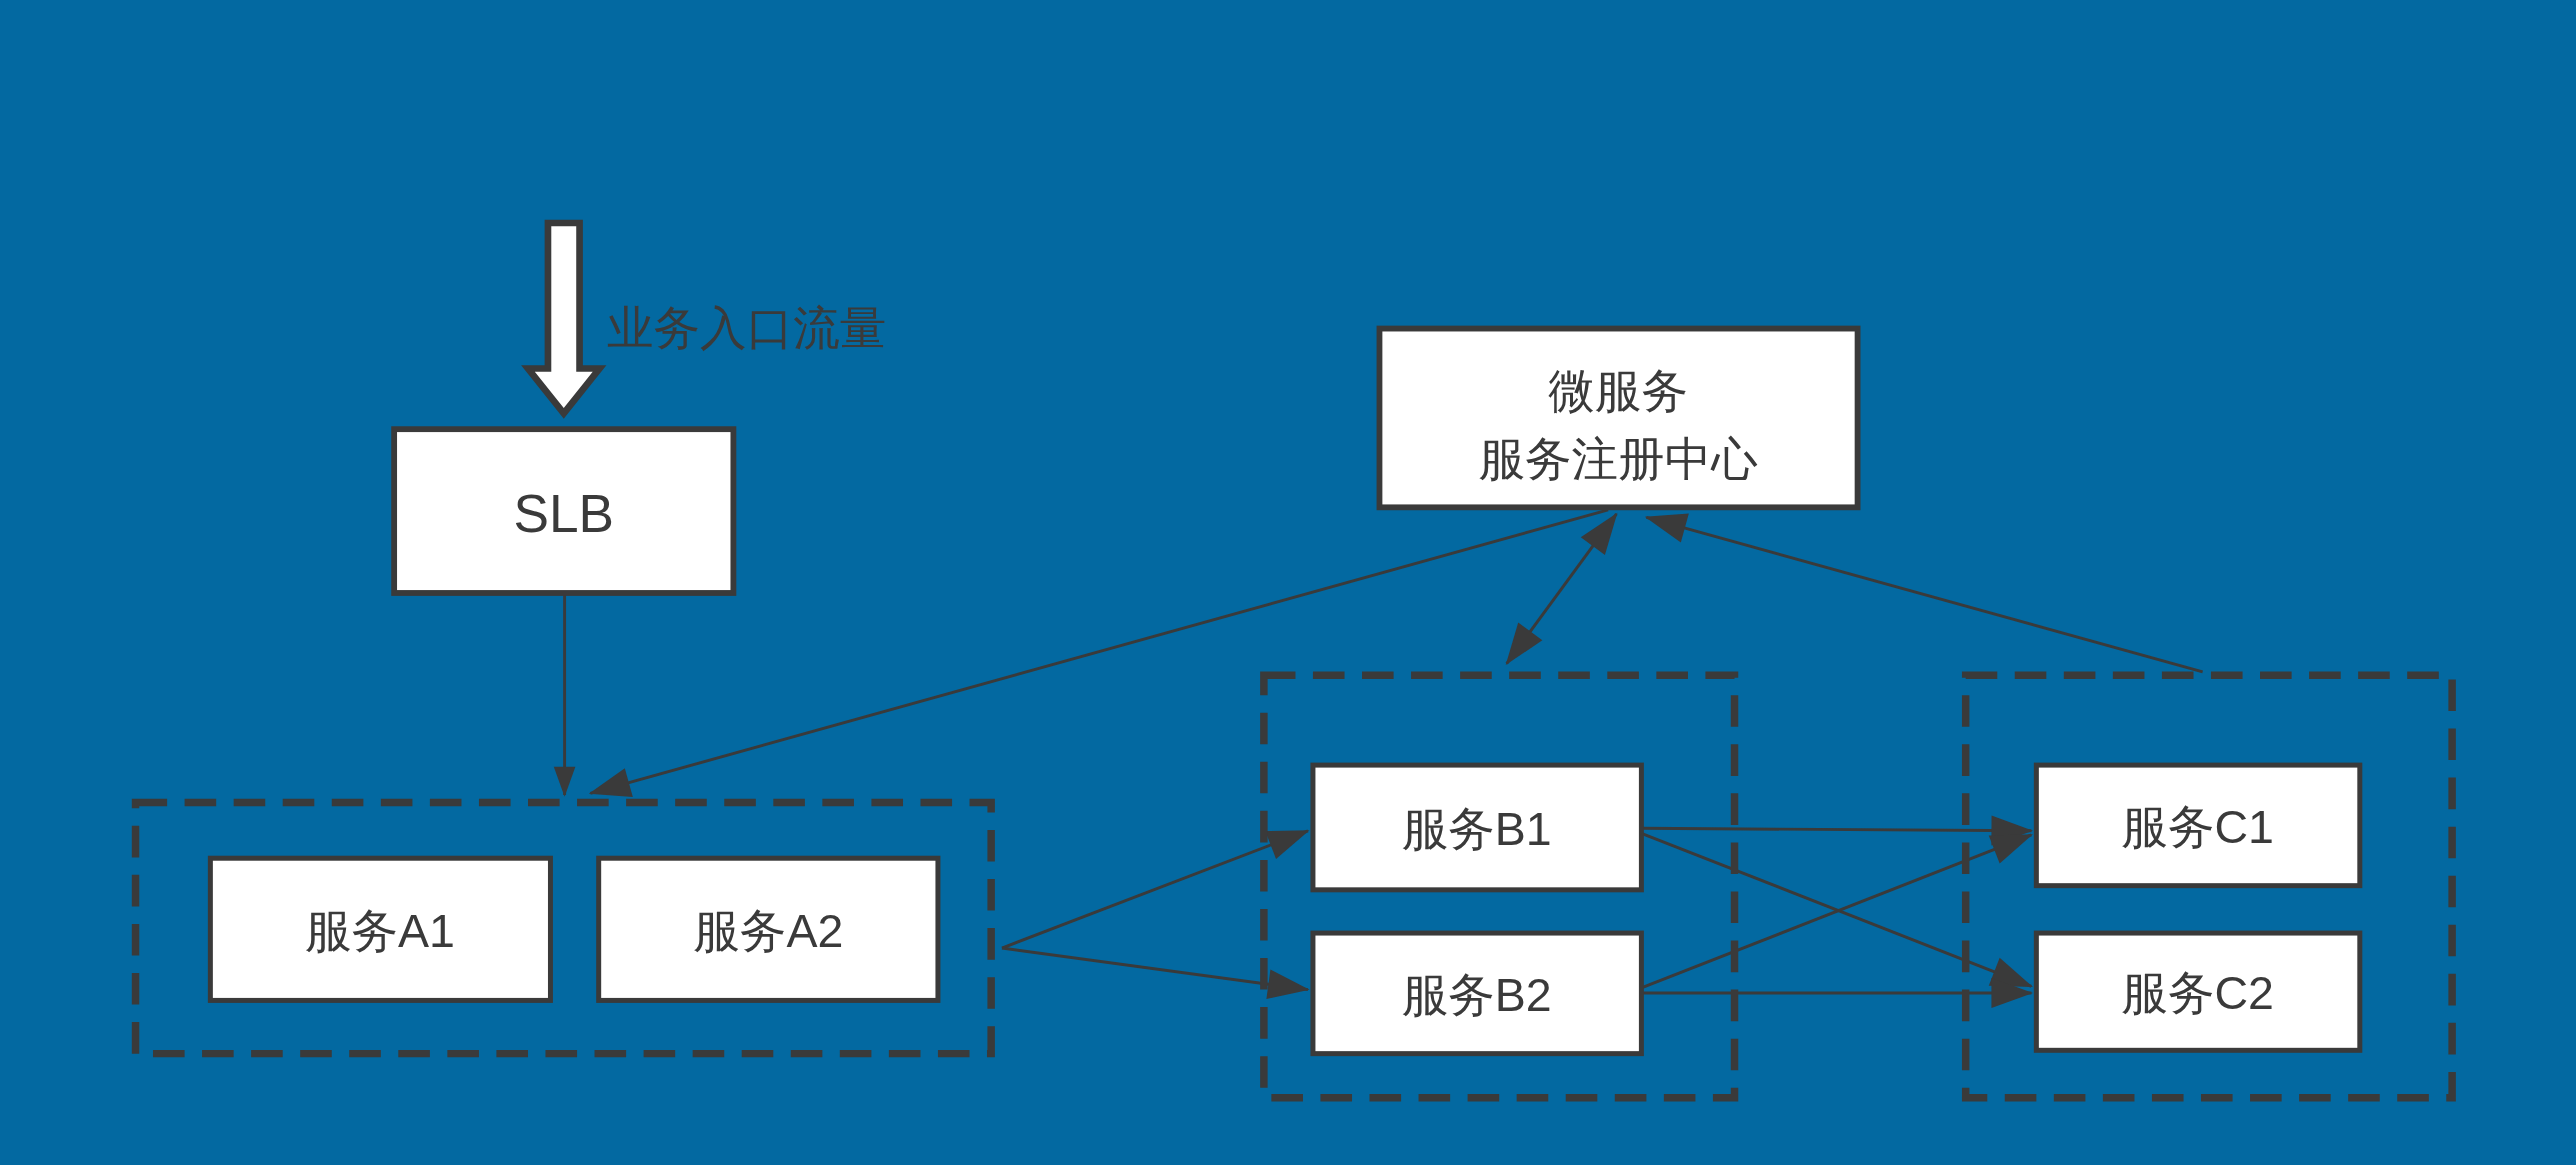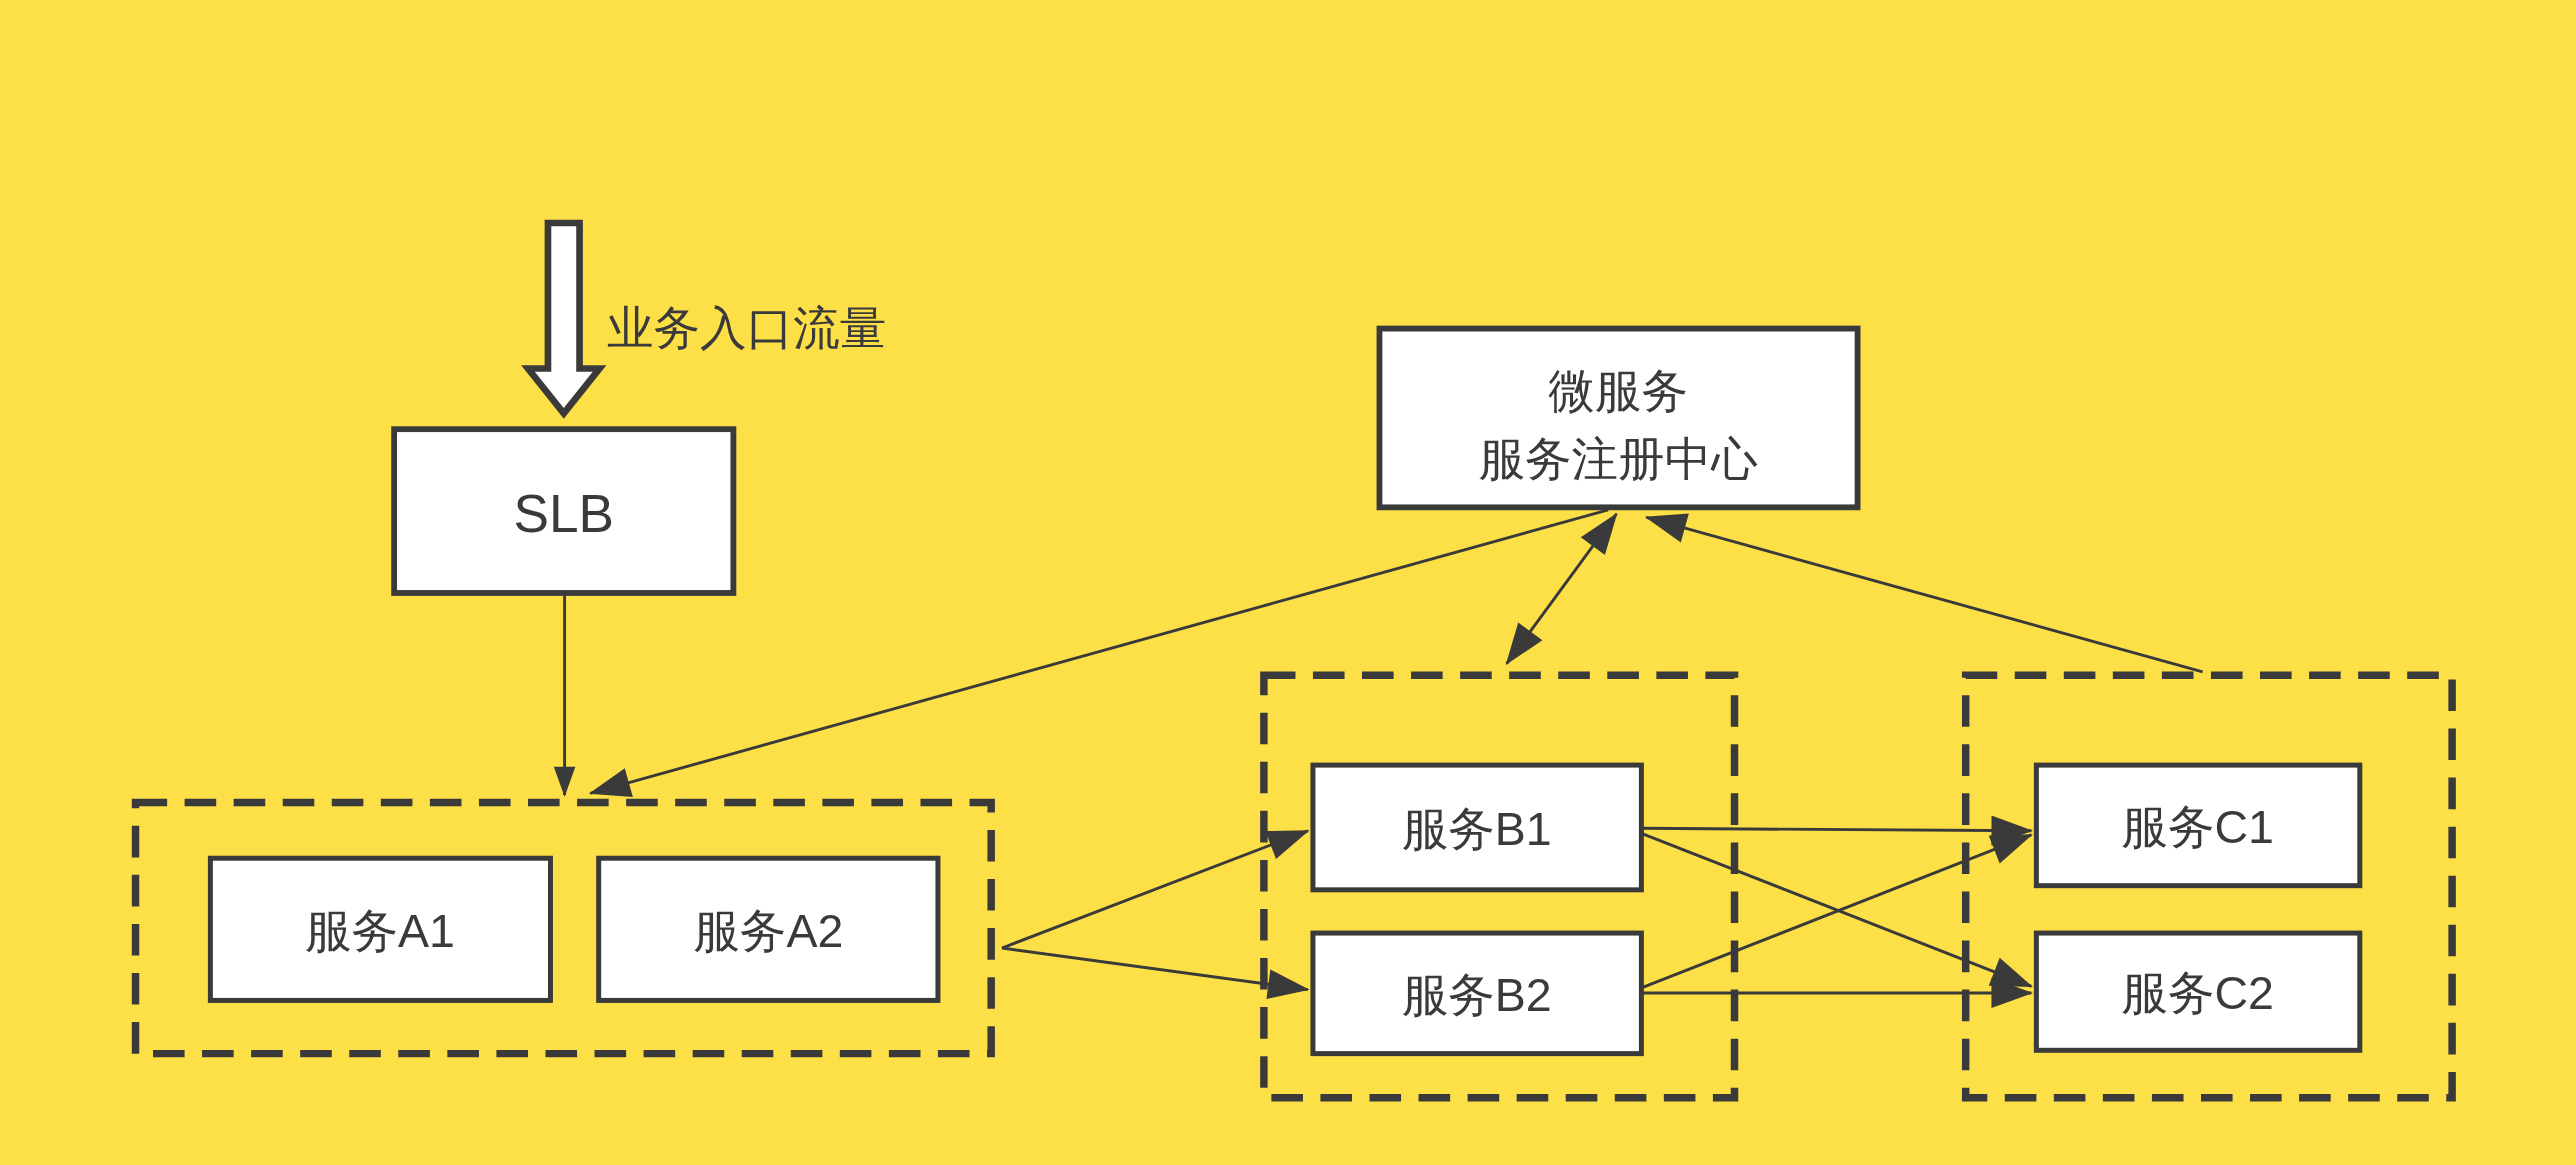--- a/index.html
+++ b/index.html
@@ -1,20 +1,20 @@
 <!DOCTYPE html>
 <html style="font-size:13.3px"><head>
 <meta charset="utf-8">
 <style>
   html, body { margin: 0; padding: 0; background: #ffffff; }
   .stage {
     position: relative;
     width: 2576px;
     height: 1166px;
-    background: #fde047;
+    background: #0369a1;
     font-family: "Liberation Sans", sans-serif;
   }
   svg { position: absolute; left: 0; top: 0; }
   text {
     fill: #3a3a3a;
     font-family: "Liberation Sans", sans-serif;
   }
   .cjk  { font-size: 56px; }
   .latin { font-size: 64px; }
   .node-rect   { fill: #ffffff; stroke: #3a3a3a; stroke-width: 7; }

